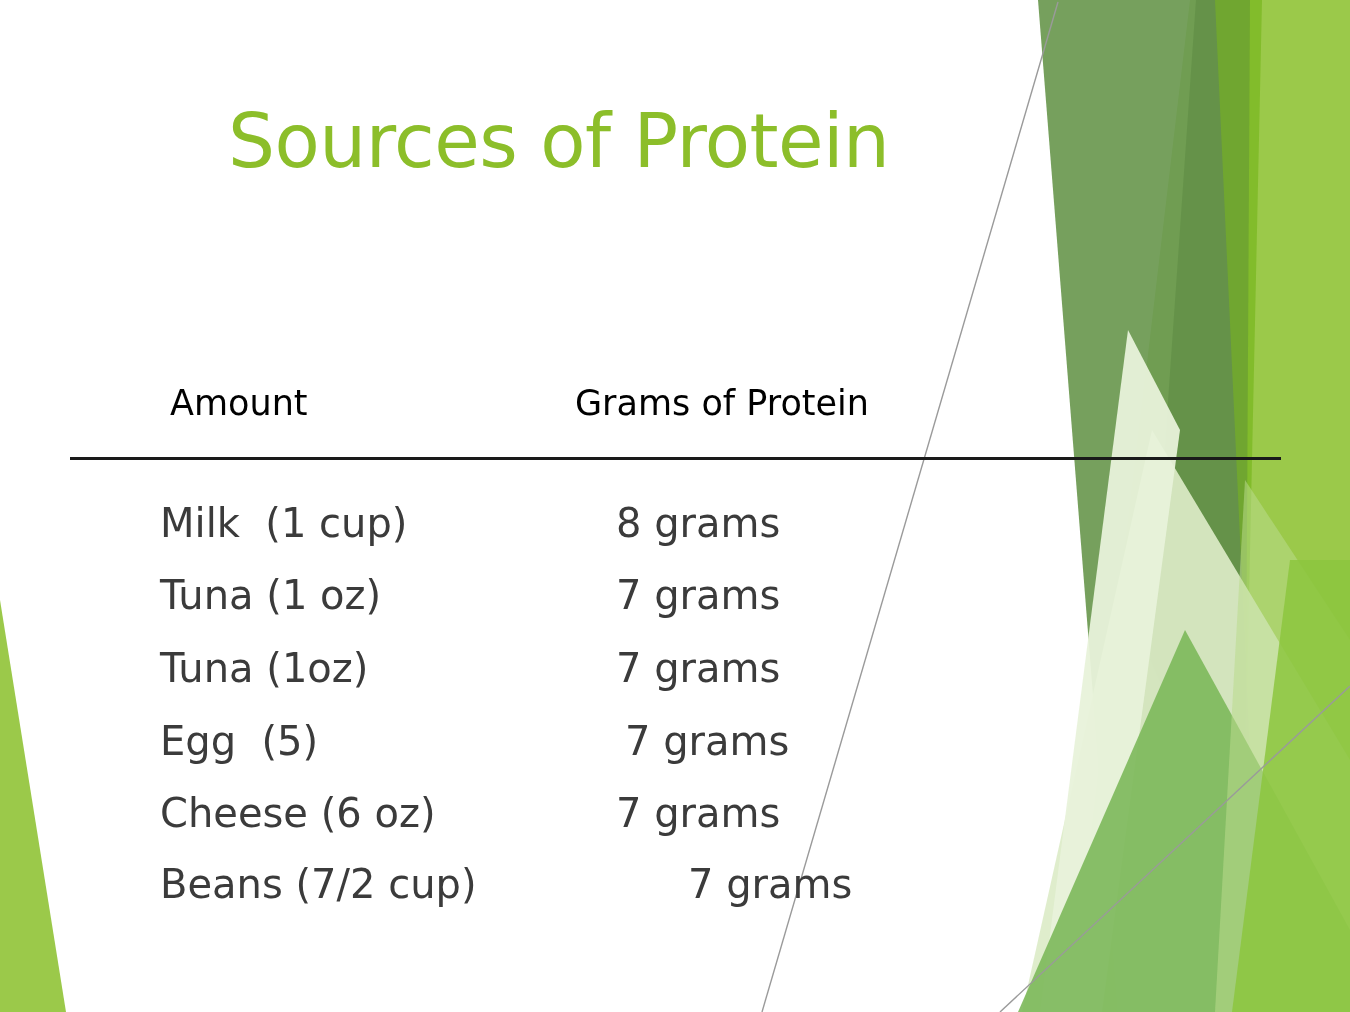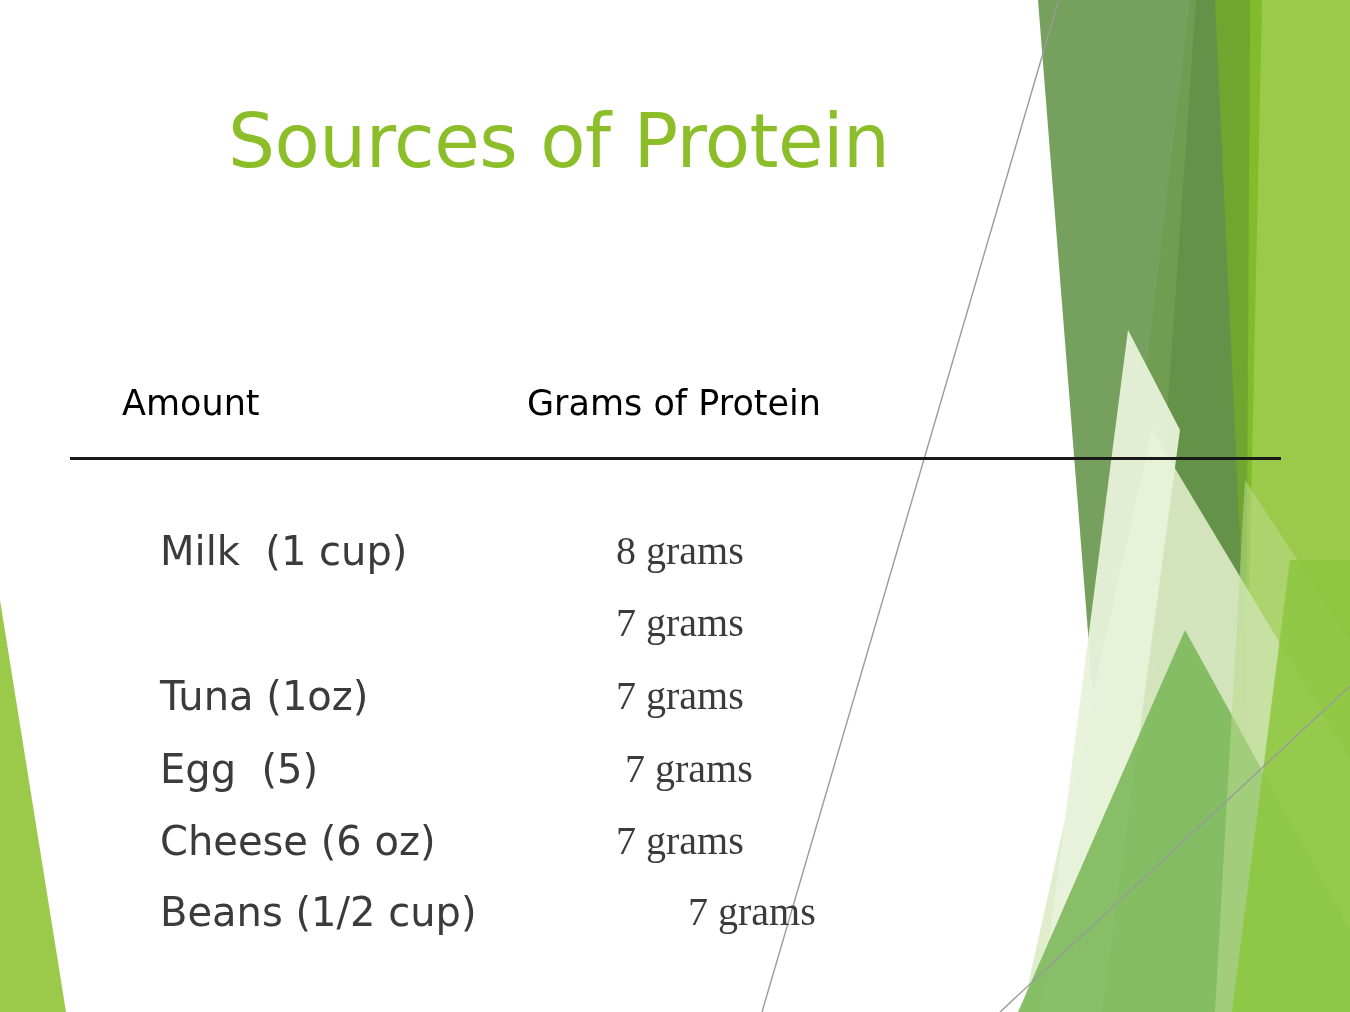--- a/index.html
+++ b/index.html
@@ -47,20 +47,21 @@
     top: 0;
     width: 1350px;
     height: 1012px;
   }
   .hdr {
     position: absolute;
     font-size: 35px;
     color: #000000;
     white-space: nowrap;
     line-height: 1;
+    margin-left: 48px;
   }
   #hdr-amount { left: 122px; top: 386px; }
   #hdr-grams  { left: 527px; top: 386px; text-align: center; }
 
   #rule {
     position: absolute;
     left: 70px;
     top: 457px;
     width: 1211px;
     height: 0;
@@ -74,24 +75,23 @@
     height: 72px;
     white-space: nowrap;
   }
   .cell {
     position: absolute;
     top: 0;
     font-size: 40px;
     line-height: 1;
     color: #3b3b3b;
     white-space: pre;
-    margin-top: 28px;
   }
   .cell-food  { left: 160px; }
-  .cell-value { left: 616px; font-family: Liberation Serif, serif; }
+  .cell-value { left: 616px; }
 </style>
 </head>
 <body>
 
 <div id="slide">
 
   <svg id="decor" viewBox="0 0 1350 1012" width="1350" height="1012" preserveAspectRatio="none">
 
     <polygon points="0,600 0,1012 66,1012" fill="#9bc94a"></polygon>
 
@@ -127,37 +127,38 @@
     <div class="hdr" id="hdr-grams">Grams of Protein</div>
 
     <div id="rule"></div>
 
     <div class="row" style="top:503px">
       <span class="cell cell-food">Milk  (1 cup)</span>
       <span class="cell cell-value">8 grams</span>
     </div>
 
     <div class="row" style="top:575px">
+      <span class="cell cell-food">Tuna (1 oz)</span>
       <span class="cell cell-value">7 grams</span>
     </div>
 
     <div class="row" style="top:648px">
       <span class="cell cell-food">Tuna (1oz)</span>
       <span class="cell cell-value">7 grams</span>
     </div>
 
     <div class="row" style="top:721px">
       <span class="cell cell-food">Egg  (5)</span>
       <span class="cell cell-value" style="left:625px">7 grams</span>
     </div>
 
     <div class="row" style="top:793px">
       <span class="cell cell-food">Cheese (6 oz)</span>
       <span class="cell cell-value">7 grams</span>
     </div>
 
     <div class="row" style="top:864px">
-      <span class="cell cell-food">Beans (1/2 cup)</span>
+      <span class="cell cell-food">Beans (7/2 cup)</span>
       <span class="cell cell-value" style="left:688px">7 grams</span>
     </div>
 
   </div>
 </div>
 
 </body></html>

